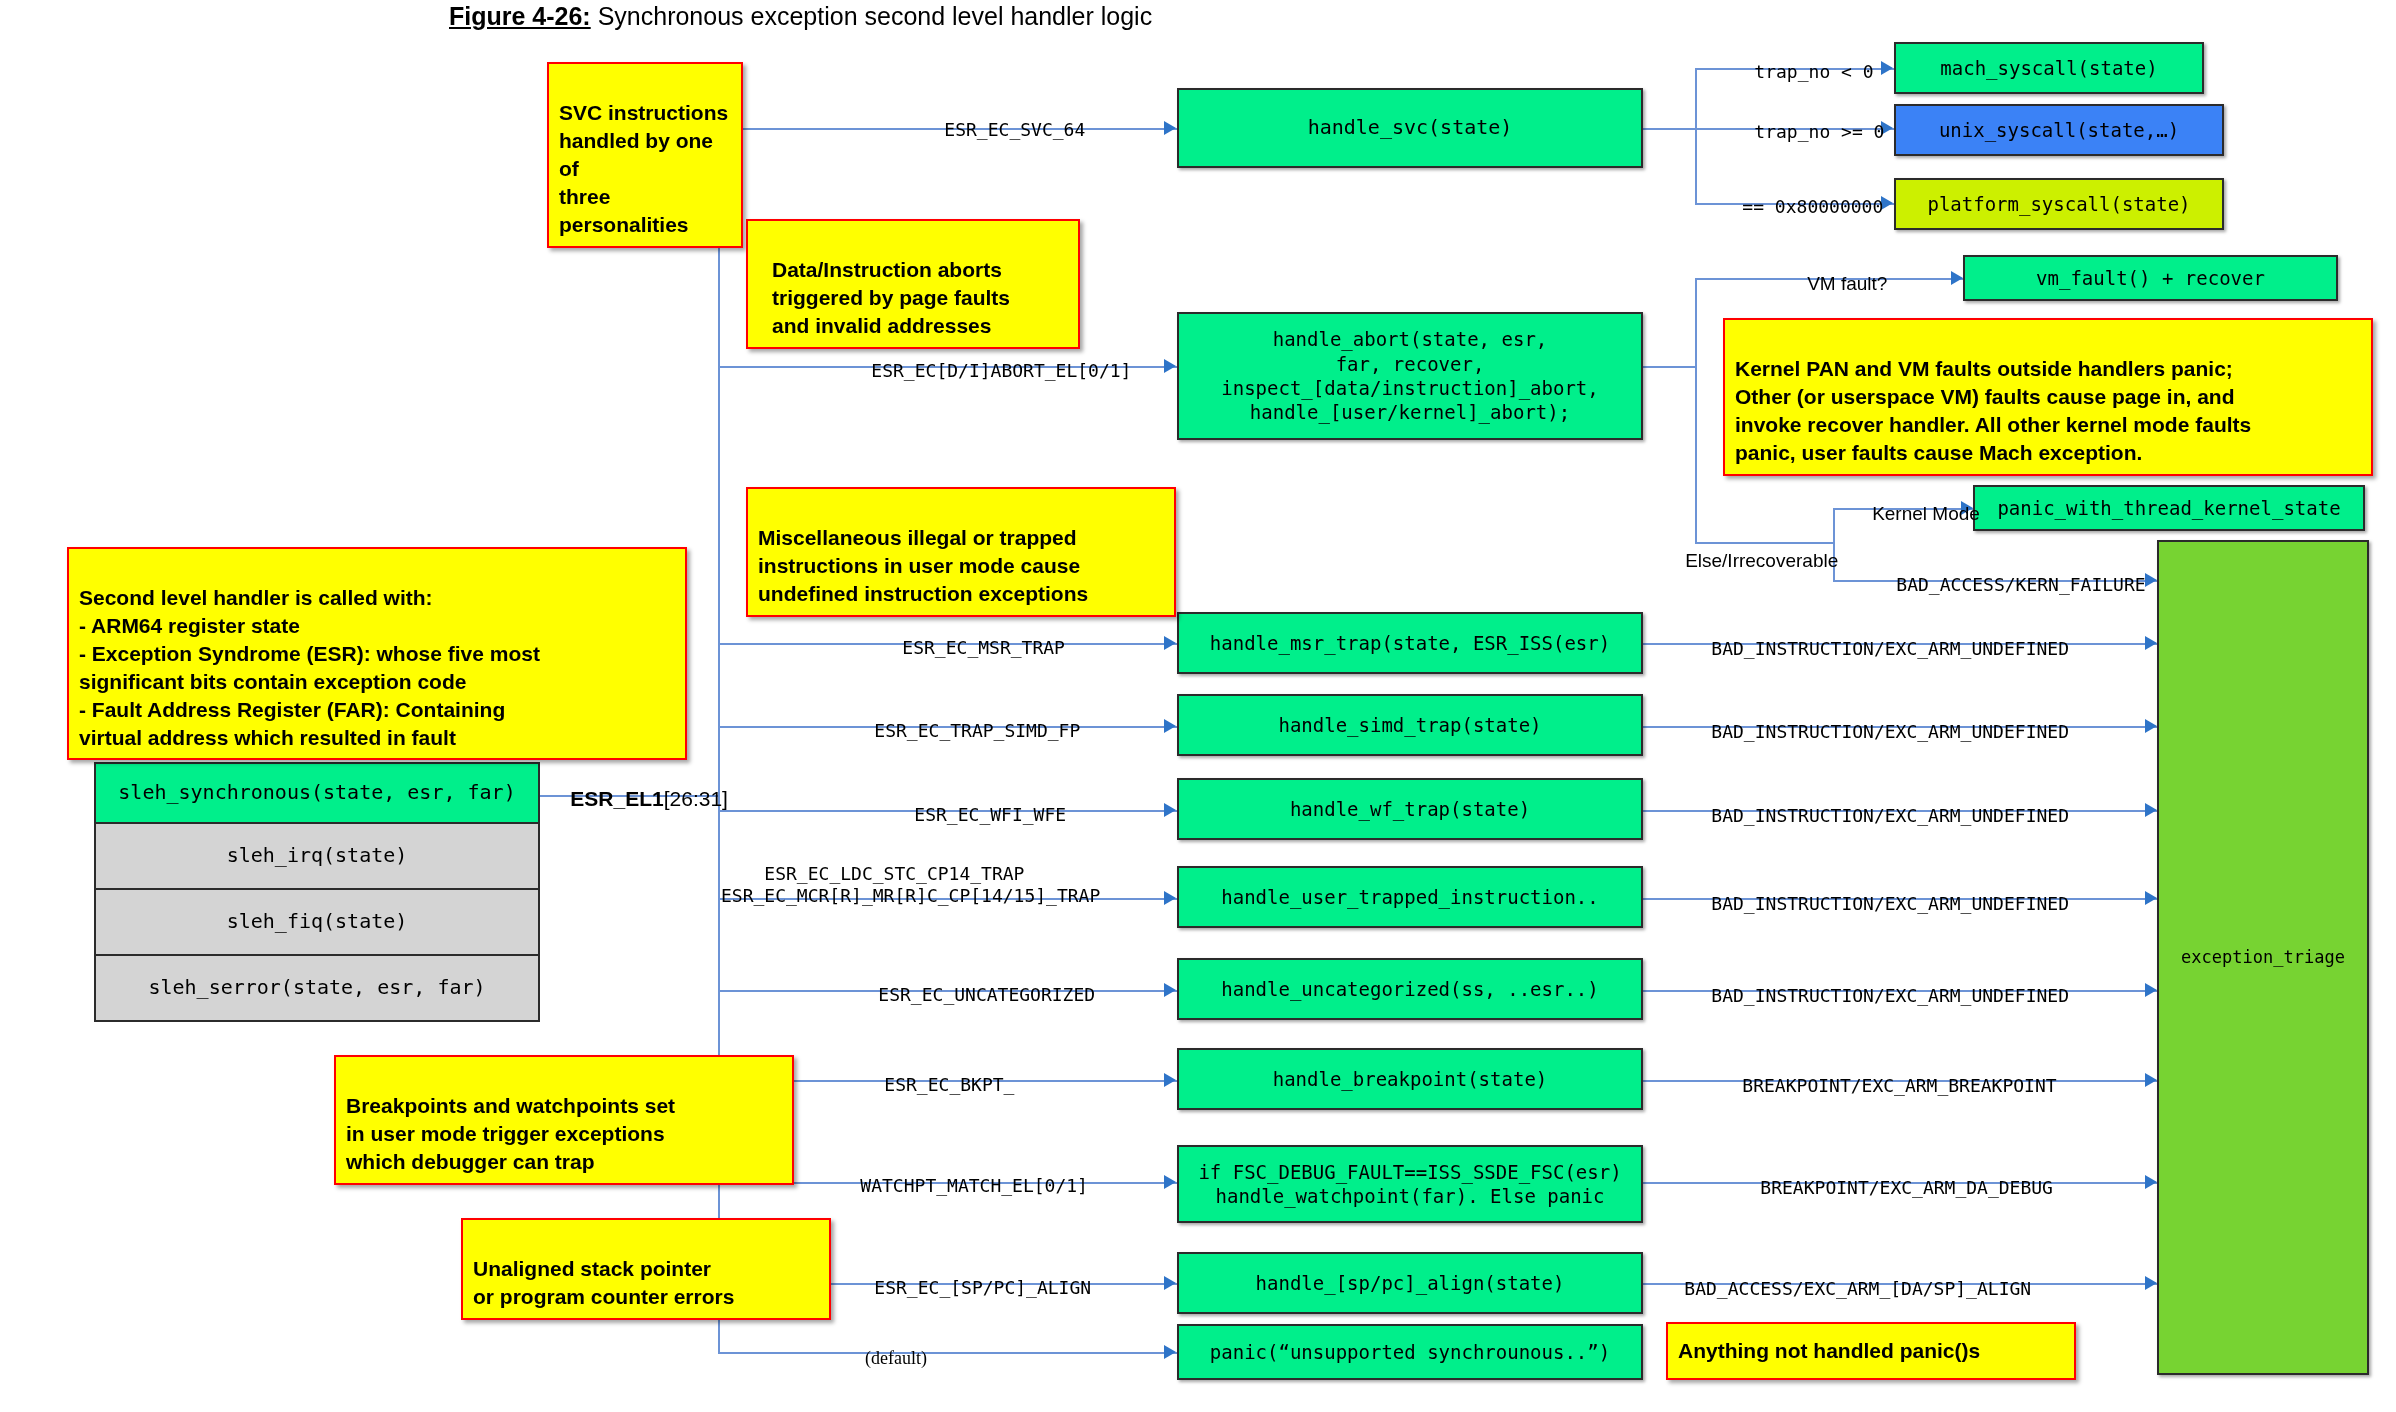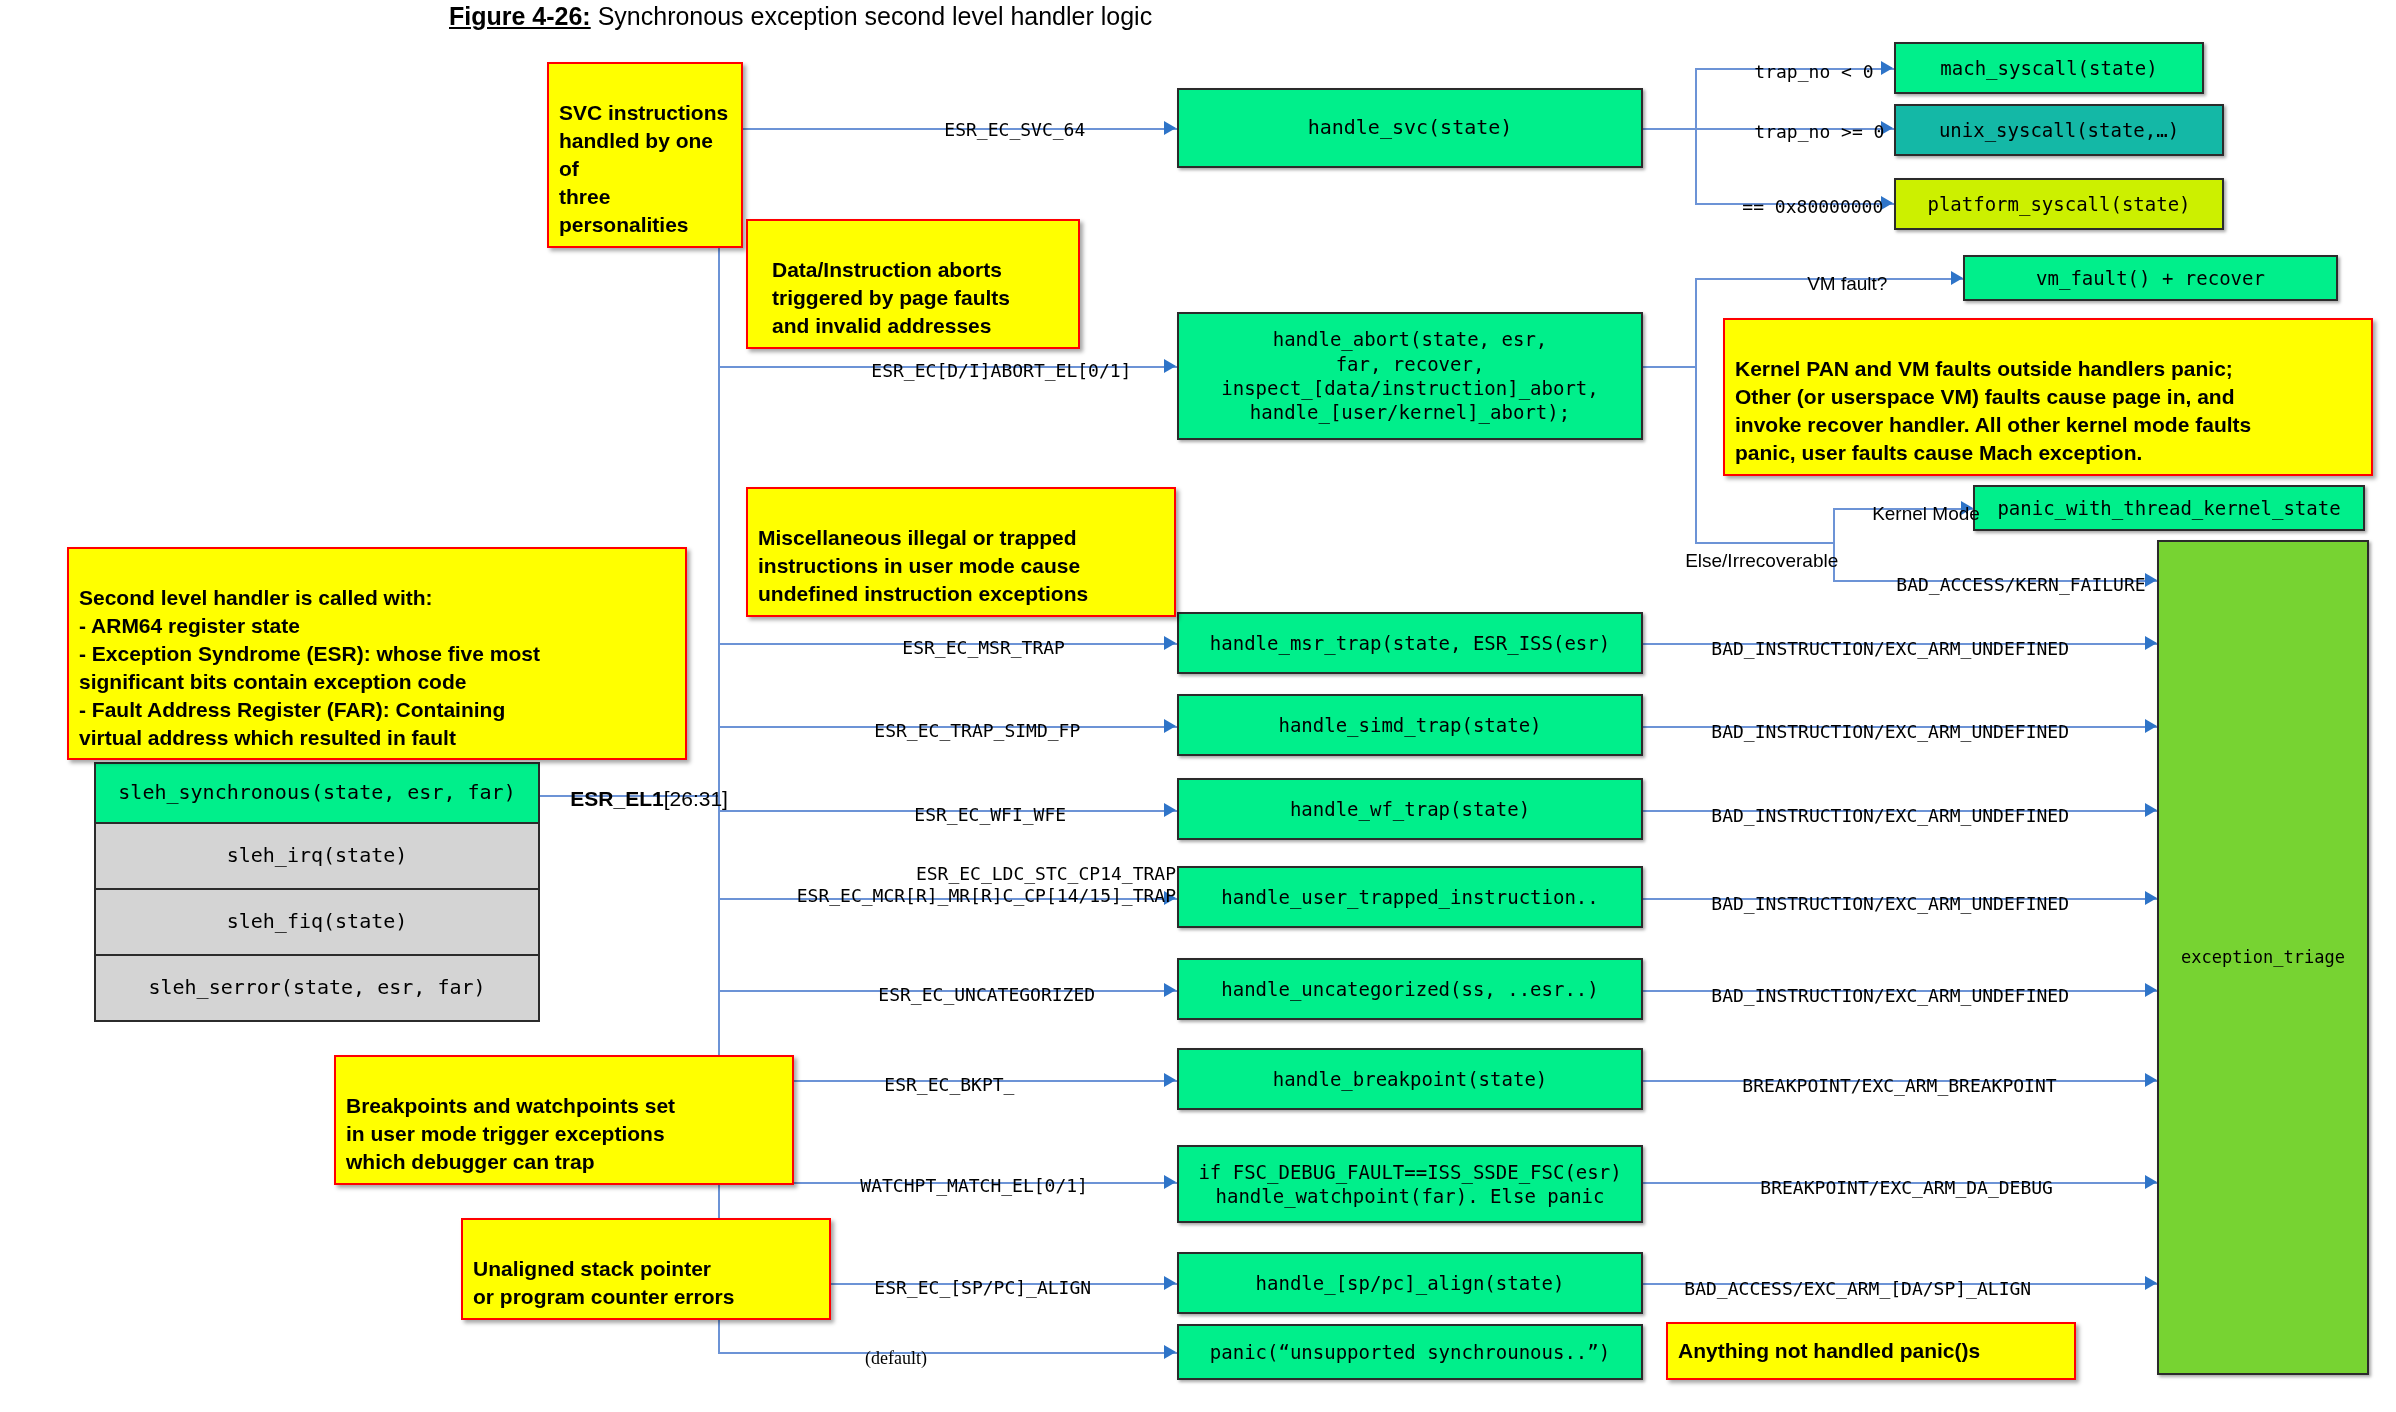--- a/index.html
+++ b/index.html
@@ -13,21 +13,21 @@
              white-space:nowrap;font-family:"Liberation Sans",sans-serif;}
   .fig-title b{font-weight:bold;text-decoration:underline;}
 
   
   .box{position:absolute;box-sizing:border-box;border:2px solid #2b2b2b;
        display:flex;align-items:center;justify-content:center;text-align:center;
        font-family:"DejaVu Sans Mono",monospace;font-size:20px;color:#000;
        line-height:1.28;white-space:pre-line;
        box-shadow:2px 2px 3px rgba(0,0,0,.35);}
   .green{background:#00EF8B;}
-  .green-dark{background:#14b8a6;}
+  .green-dark{background:#3b82f6;}
   .green-yellow{background:#CCF000;}
   .triage{background:#77D332;}
   .grey{background:#D4D4D4;box-shadow:none;}
 
   
   .note{position:absolute;box-sizing:border-box;background:#FFFF00;
         border:2px solid #FF0000;color:#000;font-weight:bold;
         font-family:"Liberation Sans",sans-serif;font-size:21px;line-height:1.33;
         padding:7px 10px;white-space:pre-line;
         box-shadow:3px 3px 4px rgba(0,0,0,.35);}
@@ -273,21 +273,21 @@
 
   <div class="elabel" style="left:828px;top:614px;">
     <span>ESR_EC_MSR_TRAP</span></div>
 
   <div class="elabel" style="left:800px;top:697px;">
     <span>ESR_EC_TRAP_SIMD_FP</span></div>
 
   <div class="elabel" style="left:840px;top:781px;">
     <span>ESR_EC_WFI_WFE</span></div>
 
-  <div class="elabel" style="left:690px;top:840px;text-align:right;width:455px;">
+  <div class="elabel" style="left:690px;top:840px;text-align:left;width:455px;">
     <span>ESR_EC_LDC_STC_CP14_TRAP
 ESR_EC_MCR[R]_MR[R]C_CP[14/15]_TRAP</span></div>
 
   <div class="elabel" style="left:804px;top:961px;">
     <span>ESR_EC_UNCATEGORIZED</span></div>
 
   <div class="elabel" style="left:810px;top:1051px;">
     <span>ESR_EC_BKPT_</span></div>
 
   <div class="elabel" style="left:786px;top:1152px;">

